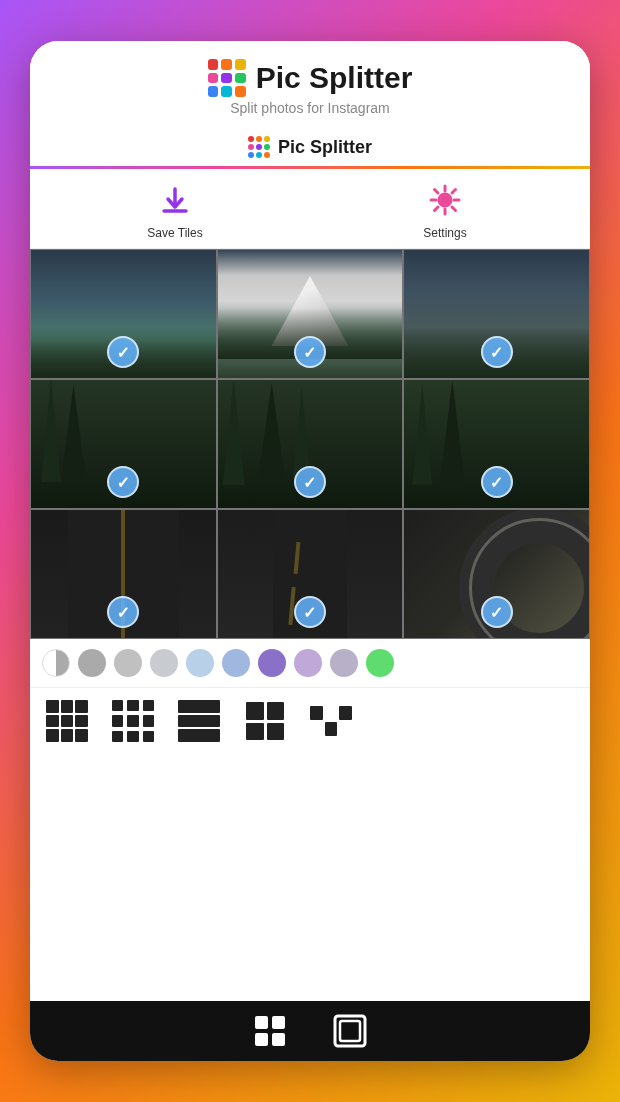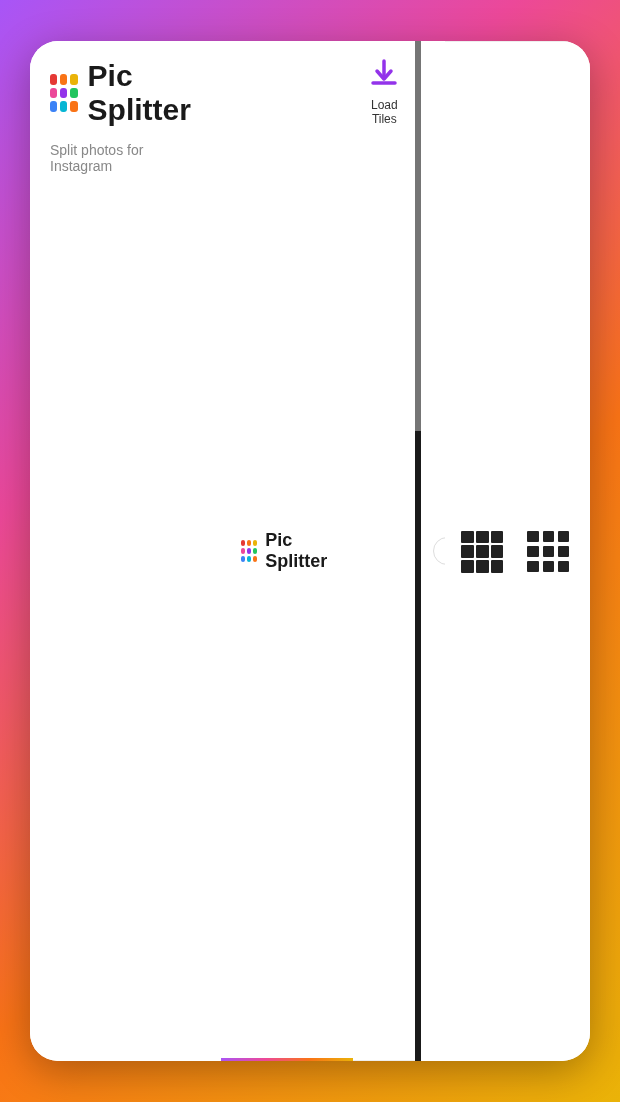--- a/index.html
+++ b/index.html
@@ -14,21 +14,21 @@
       justify-content: center;
     }
 
     .phone-container {
       width: 560px;
       height: 1020px;
       background: white;
       border-radius: 28px;
       overflow: hidden;
       display: flex;
-      flex-direction: row;
+      flex-direction: column;
       box-shadow: 0 10px 40px rgba(0,0,0,0.3);
     }
 
     
     .branding-header {
       background: white;
       padding: 18px 20px 10px;
       display: flex;
       flex-direction: column;
       align-items: center;
@@ -55,21 +55,21 @@
 
     .app-title-large {
       font-size: 30px;
       font-weight: 800;
       color: #1a1a1a;
     }
 
     .app-subtitle {
       font-size: 14px;
       color: #888;
-      margin-top: 15px;
+      margin-top: 3px;
       font-weight: 400;
     }
 
     
     .inner-header {
       background: white;
       border-bottom: 3px solid transparent;
       border-image: linear-gradient(90deg, #a855f7, #ec4899, #f97316, #eab308) 1;
       padding: 10px 20px 8px;
       display: flex;
@@ -302,21 +302,32 @@
   <div class="toolbar">
     <div class="tool-item">
       <div class="tool-icon">
         <svg width="38" height="38" viewBox="0 0 38 38">
 
           <path d="M19 8 L19 24" stroke="#9333ea" stroke-width="3.5" stroke-linecap="round"></path>
           <path d="M12 18 L19 26 L26 18" stroke="#9333ea" stroke-width="3.5" stroke-linecap="round" stroke-linejoin="round" fill="none"></path>
           <path d="M8 30 L30 30" stroke="#9333ea" stroke-width="3.5" stroke-linecap="round"></path>
         </svg>
       </div>
-      <span class="tool-label">Load Tiles</span>
+      <span class="tool-label">Save Tiles</span>
+    </div>
+    <div class="tool-item">
+      <div class="tool-icon">
+        <svg width="38" height="38" viewBox="0 0 38 38">
+          <circle cx="19" cy="19" r="5" fill="#ec4899"></circle>
+          <path d="M19 5 L19 10 M19 28 L19 33 M5 19 L10 19 M28 19 L33 19 M8.5 8.5 L12 12 M26 26 L29.5 29.5 M29.5 8.5 L26 12 M12 26 L8.5 29.5" stroke="#ec4899" stroke-width="3" stroke-linecap="round"></path>
+          <circle cx="19" cy="19" r="6" fill="none" stroke="#ec4899" stroke-width="3"></circle>
+          <circle cx="19" cy="19" r="3" fill="#ec4899"></circle>
+        </svg>
+      </div>
+      <span class="tool-label">Settings</span>
     </div>
   </div>
 
   <div class="image-grid-container">
     <div class="image-grid">
 
       <div class="grid-tile tile-r0c0">
         <div class="landscape-bg"></div>
 
         <div style="position:absolute;bottom:0;left:0;right:0;height:40%;background:linear-gradient(180deg,transparent,#1a2a1a);"></div>

